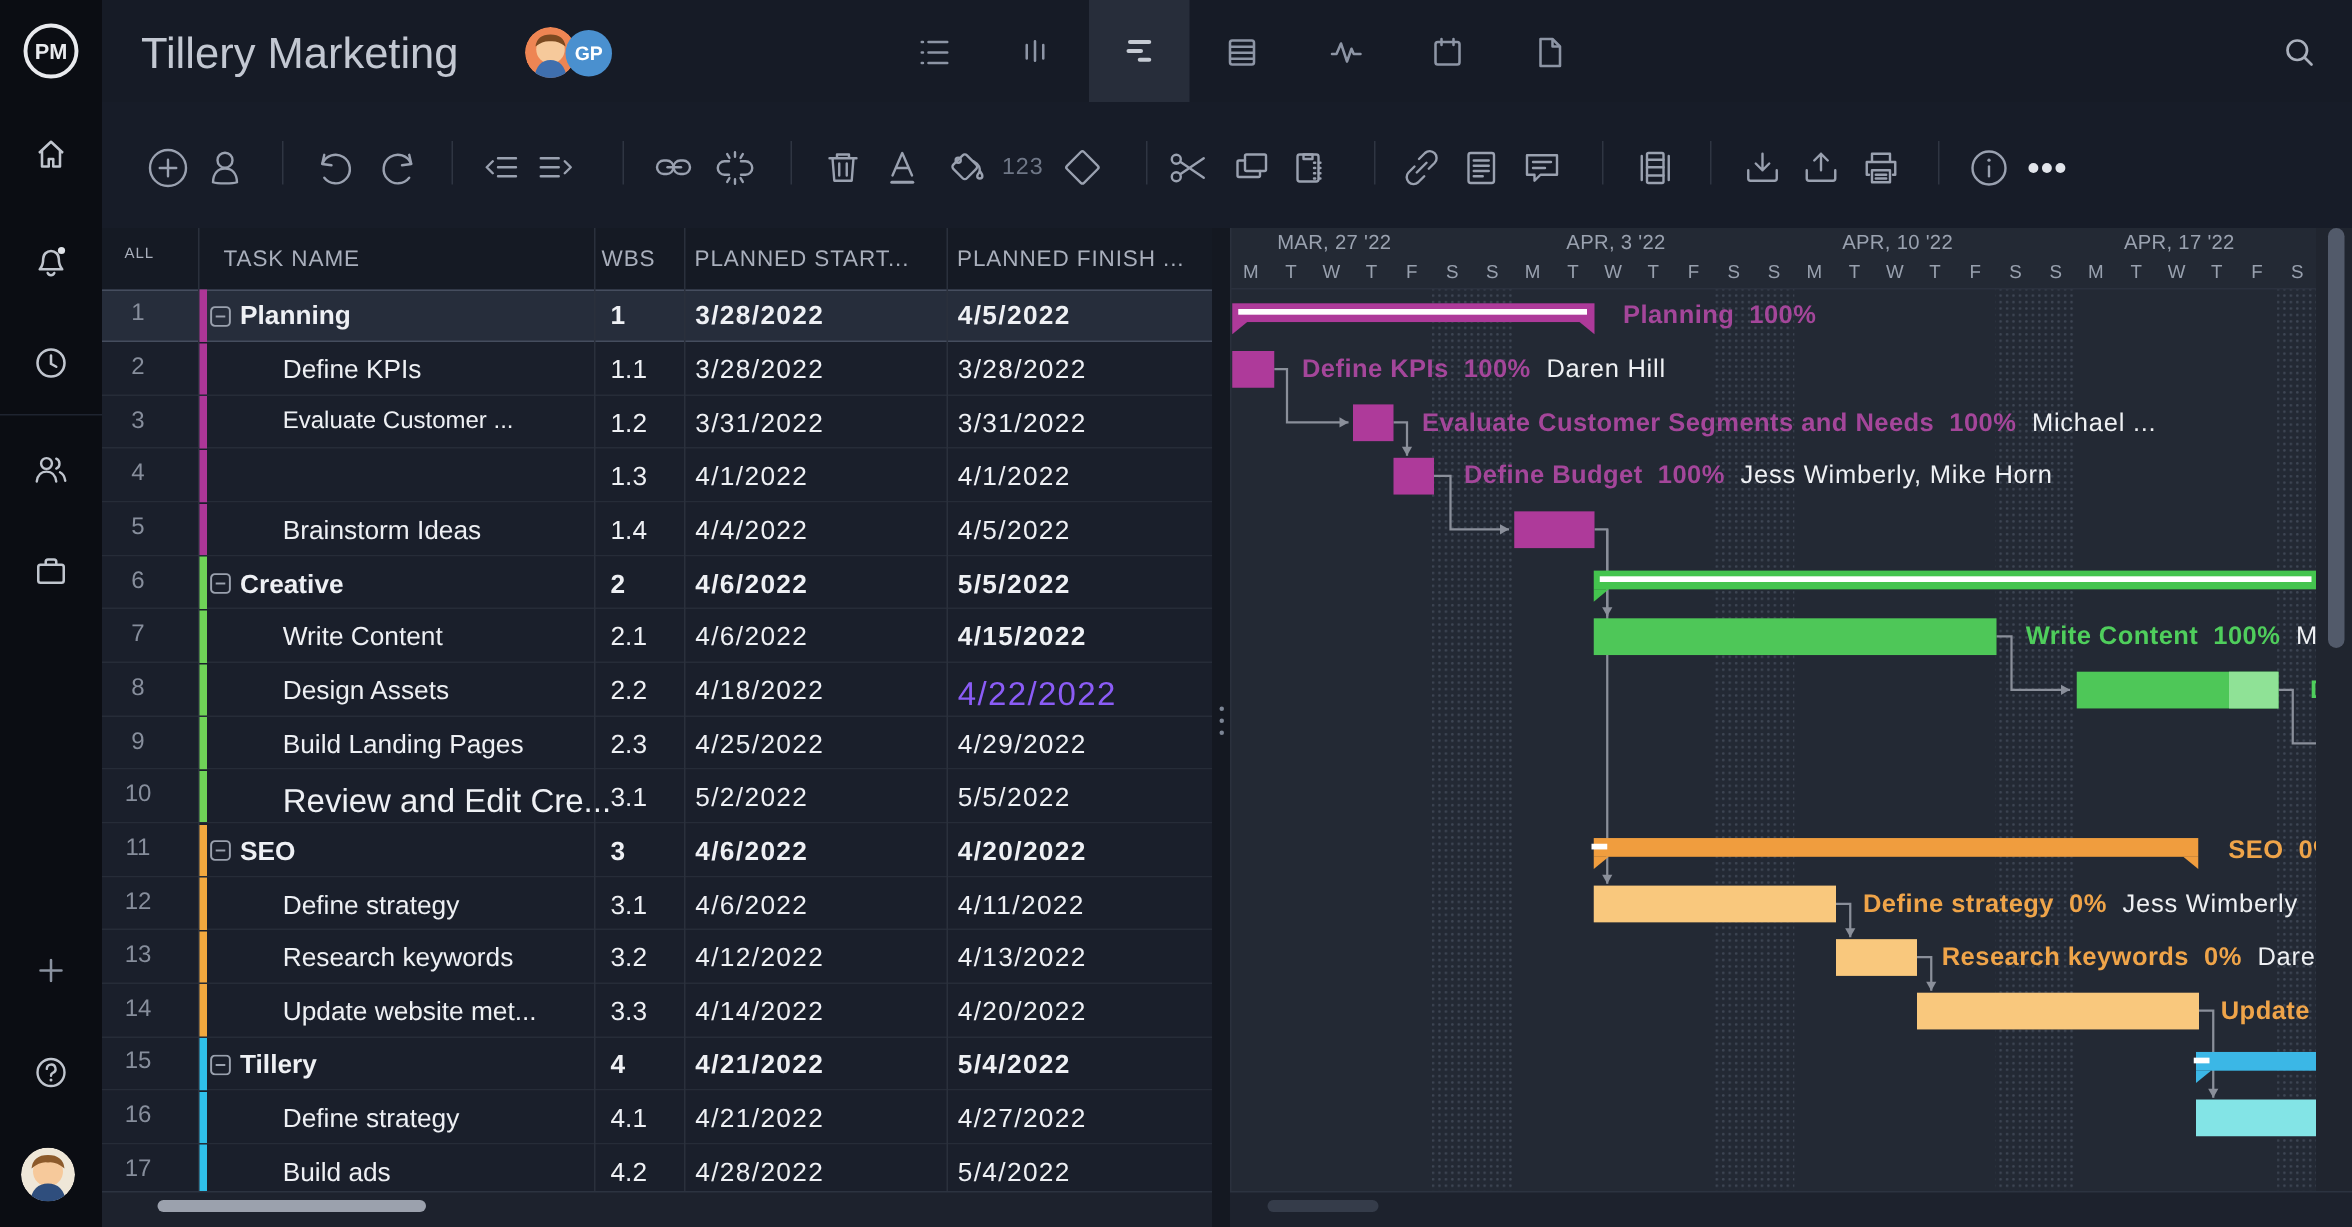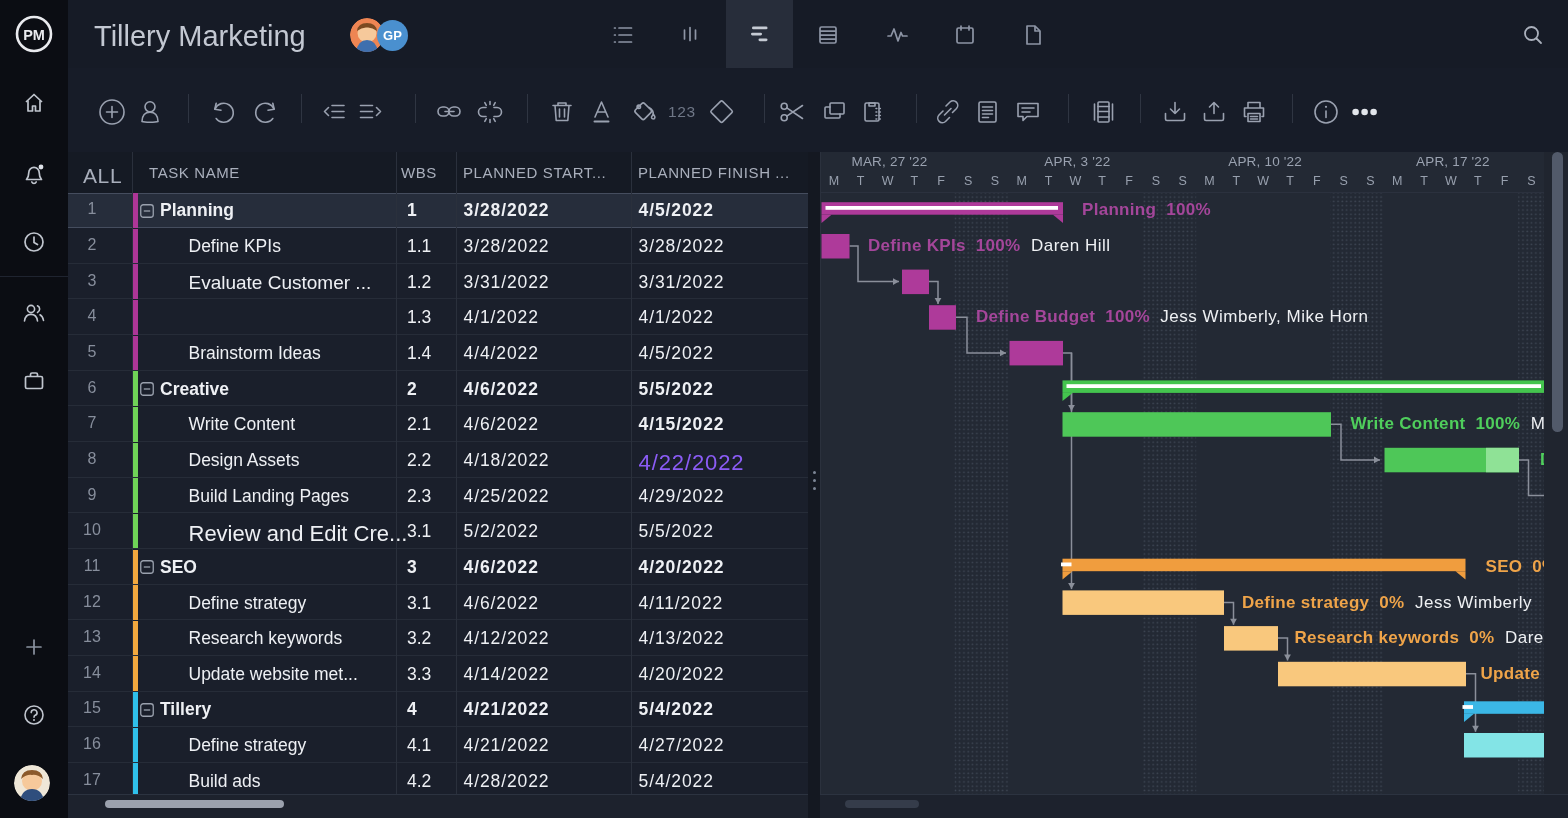--- a/index.html
+++ b/index.html
@@ -209,21 +209,21 @@
     </svg>
 <div class="abs" style="left:1352px;top:106px;width:26px;height:12px;">
       <svg width="26" height="12" fill="#e2e5eb">
         <circle cx="3.6" cy="6" r="3.3"></circle>
         <circle cx="12.6" cy="6" r="3.3"></circle>
         <circle cx="21.6" cy="6" r="3.3"></circle>
       </svg>
     </div>
 <div class="abs" style="left:68px;top:152px;width:740px;height:642px;background:#1a1f2b;overflow:hidden;">
 <div class="abs" style="left:0;top:0;width:740px;height:40.5px;background:#151a24;"></div>
-      <div style="position:absolute;top:12px;font-size:21px;color:#a9afbc;letter-spacing:.6px;white-space:nowrap;left:15px;">ALL</div>
+      <div style="position:absolute;top:12px;font-size:10px;color:#a9afbc;letter-spacing:.6px;white-space:nowrap;left:15px;">ALL</div>
       <div style="position:absolute;top:12px;font-size:15px;color:#a9afbc;letter-spacing:.6px;white-space:nowrap;left:81px;">TASK NAME</div>
       <div style="position:absolute;top:12px;font-size:15px;color:#a9afbc;letter-spacing:.6px;white-space:nowrap;left:333px;">WBS</div>
       <div style="position:absolute;top:12px;font-size:15px;color:#a9afbc;letter-spacing:.6px;white-space:nowrap;left:395px;">PLANNED START...</div>
       <div style="position:absolute;top:12px;font-size:15px;color:#a9afbc;letter-spacing:.6px;white-space:nowrap;left:570px;">PLANNED FINISH ...</div>
       <div class="abs" style="left:0;top:40.5px;width:740px;height:35.65px;background:#262d3b;border-bottom:1px solid #454d5e;border-top:1px solid #454d5e;"></div>
       <div class="abs" style="left:63.5px;top:41.0px;width:6.5px;height:34.65px;background:#ad3697;"></div>
       <div class="abs" style="left:0;top:48.3px;width:48px;text-align:center;font-size:16px;color:#878e9c;">1</div>
       <svg class="abs" style="left:72px;top:51.5px;" width="14" height="14" fill="none" stroke="#9aa1ae" stroke-width="1.3">
         <rect x="0.75" y="0.75" width="12.5" height="12.5" rx="2.5"></rect>
         <path d="M3.8 7h6.4"></path>
@@ -235,21 +235,21 @@
       <div class="abs" style="left:0;top:76.2px;width:740px;height:35.65px;background:#1a1f2b;border-bottom:1px solid #262c38;"></div>
       <div class="abs" style="left:63.5px;top:76.7px;width:6.5px;height:34.65px;background:#ad3697;"></div>
       <div class="abs" style="left:0;top:84.0px;width:48px;text-align:center;font-size:16px;color:#878e9c;">2</div>
       <div class="abs" style="left:120.5px;top:84.0px;font-size:17.5px;color:#eef0f4;white-space:nowrap;">Define KPIs</div>
       <div class="abs" style="left:339px;top:84.0px;font-size:17.5px;font-weight:normal;color:#eef0f4;">1.1</div>
       <div class="abs" style="left:395.5px;top:84.0px;font-size:17.5px;letter-spacing:.9px;font-weight:normal;color:#eef0f4;">3/28/2022</div>
       <div class="abs" style="left:570.5px;top:84.0px;font-size:17.5px;letter-spacing:.9px;font-weight:normal;color:#eef0f4;">3/28/2022</div>
       <div class="abs" style="left:0;top:111.8px;width:740px;height:35.65px;background:#1a1f2b;border-bottom:1px solid #262c38;"></div>
       <div class="abs" style="left:63.5px;top:112.3px;width:6.5px;height:34.65px;background:#ad3697;"></div>
       <div class="abs" style="left:0;top:119.6px;width:48px;text-align:center;font-size:16px;color:#878e9c;">3</div>
-      <div class="abs" style="left:120.5px;top:119.6px;font-size:19px;color:#eef0f4;white-space:nowrap;">Evaluate Customer ...</div>
+      <div class="abs" style="left:120.5px;top:119.6px;font-size:16px;color:#eef0f4;white-space:nowrap;">Evaluate Customer ...</div>
       <div class="abs" style="left:339px;top:119.6px;font-size:17.5px;font-weight:normal;color:#eef0f4;">1.2</div>
       <div class="abs" style="left:395.5px;top:119.6px;font-size:17.5px;letter-spacing:.9px;font-weight:normal;color:#eef0f4;">3/31/2022</div>
       <div class="abs" style="left:570.5px;top:119.6px;font-size:17.5px;letter-spacing:.9px;font-weight:normal;color:#eef0f4;">3/31/2022</div>
       <div class="abs" style="left:0;top:147.5px;width:740px;height:35.65px;background:#1a1f2b;border-bottom:1px solid #262c38;"></div>
       <div class="abs" style="left:63.5px;top:148.0px;width:6.5px;height:34.65px;background:#ad3697;"></div>
       <div class="abs" style="left:0;top:155.3px;width:48px;text-align:center;font-size:16px;color:#878e9c;">4</div>
       <div class="abs" style="left:120.5px;top:155.3px;font-size:17.5px;color:#eef0f4;white-space:nowrap;margin-top:36px;">Define Budget</div>
       <div class="abs" style="left:339px;top:155.3px;font-size:17.5px;font-weight:normal;color:#eef0f4;">1.3</div>
       <div class="abs" style="left:395.5px;top:155.3px;font-size:17.5px;letter-spacing:.9px;font-weight:normal;color:#eef0f4;">4/1/2022</div>
       <div class="abs" style="left:570.5px;top:155.3px;font-size:17.5px;letter-spacing:.9px;font-weight:normal;color:#eef0f4;">4/1/2022</div>
@@ -449,20 +449,21 @@
         <rect x="242.5" y="438.4" width="161.5" height="24.5" fill="#f9c87d"></rect>
         <rect x="404.0" y="474.1" width="54.0" height="24.5" fill="#f9c87d"></rect>
         <rect x="458.0" y="509.8" width="188.0" height="24.5" fill="#f9c87d"></rect>
         <rect x="644.0" y="549.3" width="82.0" height="12.5" fill="#3bb7e6"></rect>
         <path d="M644.0 561.8 v8.2 l10 -8.2 z" fill="#3bb7e6"></path>
         <rect x="642.5" y="553.1" width="10.5" height="3.8" fill="#fff"></rect>
         <rect x="644.0" y="581.0" width="82.0" height="24.5" fill="#83e4e6"></rect>
       </svg>
       <div class="lbl" style="left:262.0px;top:48.3px;"><span style="color:#a4469a;">Planning&nbsp; 100%</span></div>
       <div class="lbl" style="left:48.0px;top:84.0px;"><span style="color:#a4469a;">Define KPIs&nbsp; 100%</span><span class="nm">&nbsp;&nbsp;Daren Hill</span></div>
+      <div class="lbl" style="left:128.0px;top:119.6px;"><span style="color:#a4469a;">Evaluate Customer Segments and Needs&nbsp; 100%</span><span class="nm">&nbsp;&nbsp;Michael ...</span></div>
       <div class="lbl" style="left:156.0px;top:155.3px;"><span style="color:#a4469a;">Define Budget&nbsp; 100%</span><span class="nm">&nbsp;&nbsp;Jess Wimberly, Mike Horn</span></div>
       <div class="lbl" style="left:530.5px;top:262.2px;"><span style="color:#4fce5c;">Write Content&nbsp; 100%</span><span class="nm">&nbsp;&nbsp;Michael</span></div>
       <div class="lbl" style="left:720.0px;top:297.9px;"><span style="color:#4fce5c;">Design Assets</span></div>
       <div class="lbl" style="left:665.5px;top:404.8px;"><span style="color:#efa449;">SEO&nbsp; 0%</span></div>
       <div class="lbl" style="left:422.0px;top:440.5px;"><span style="color:#efa449;">Define strategy&nbsp; 0%</span><span class="nm">&nbsp;&nbsp;Jess Wimberly</span></div>
       <div class="lbl" style="left:474.5px;top:476.1px;"><span style="color:#efa449;">Research keywords&nbsp; 0%</span><span class="nm">&nbsp;&nbsp;Daren</span></div>
       <div class="lbl" style="left:660.5px;top:511.8px;"><span style="color:#efa449;">Update website</span></div>
 </div>
 <div class="abs" style="left:1544px;top:152px;width:24px;height:642px;background:#20252f;"></div>
 <div class="abs" style="left:820px;top:152px;width:1px;height:642px;background:#2b313d;"></div>

